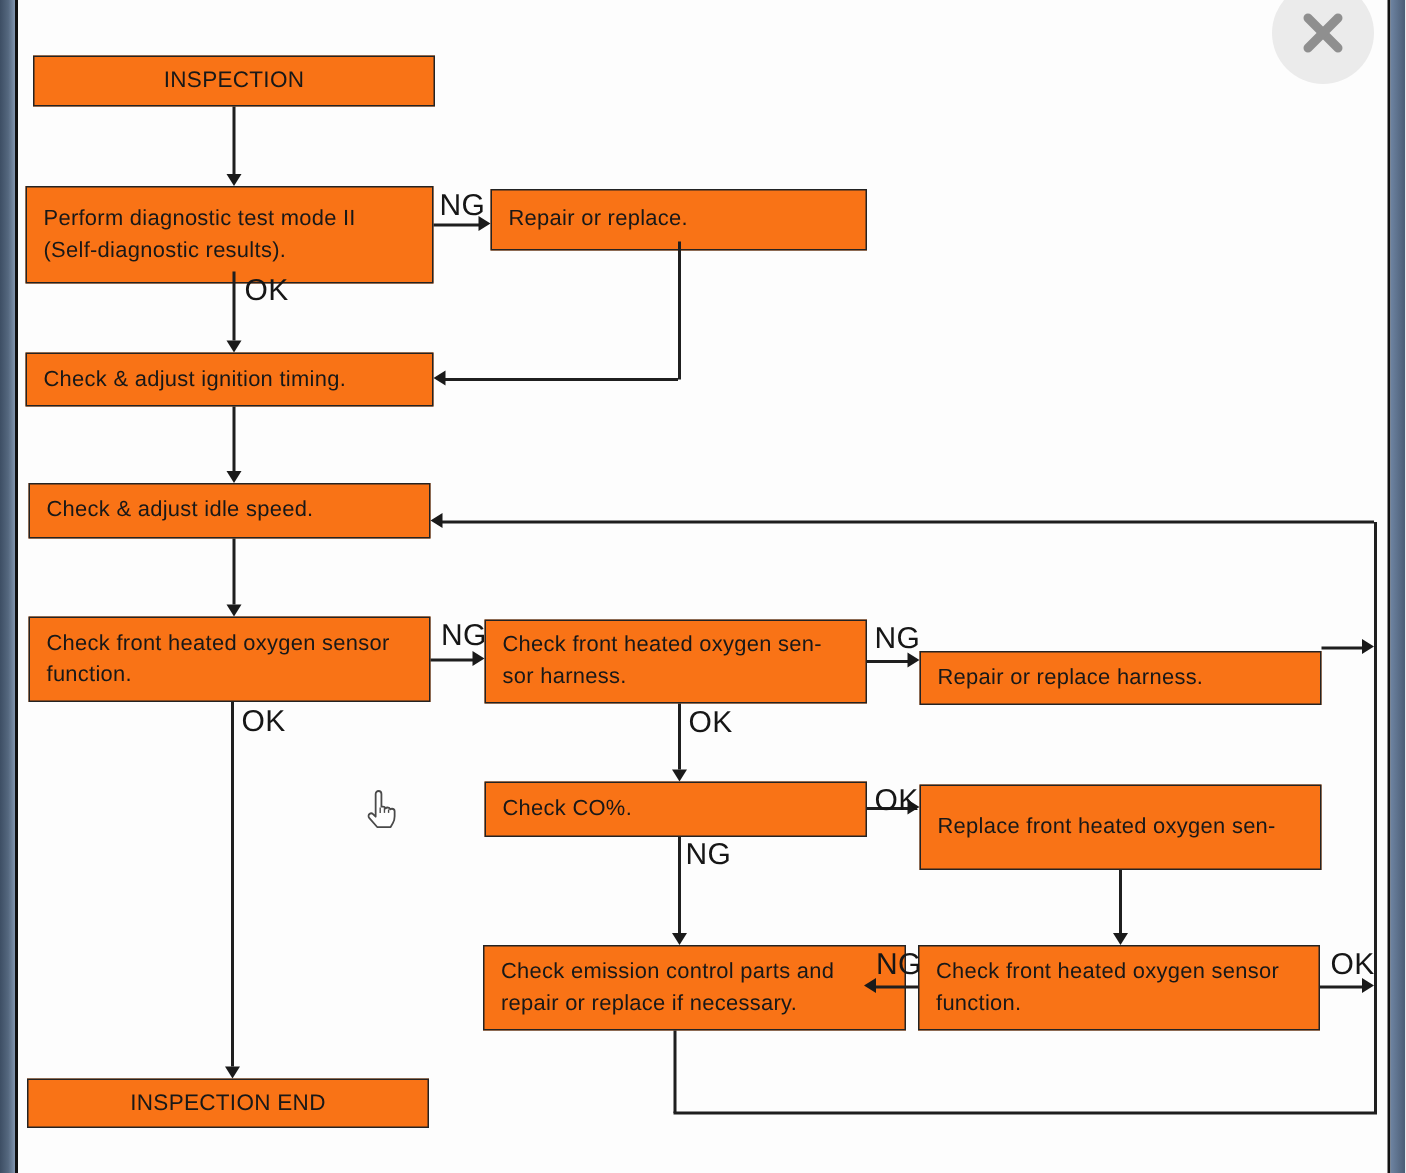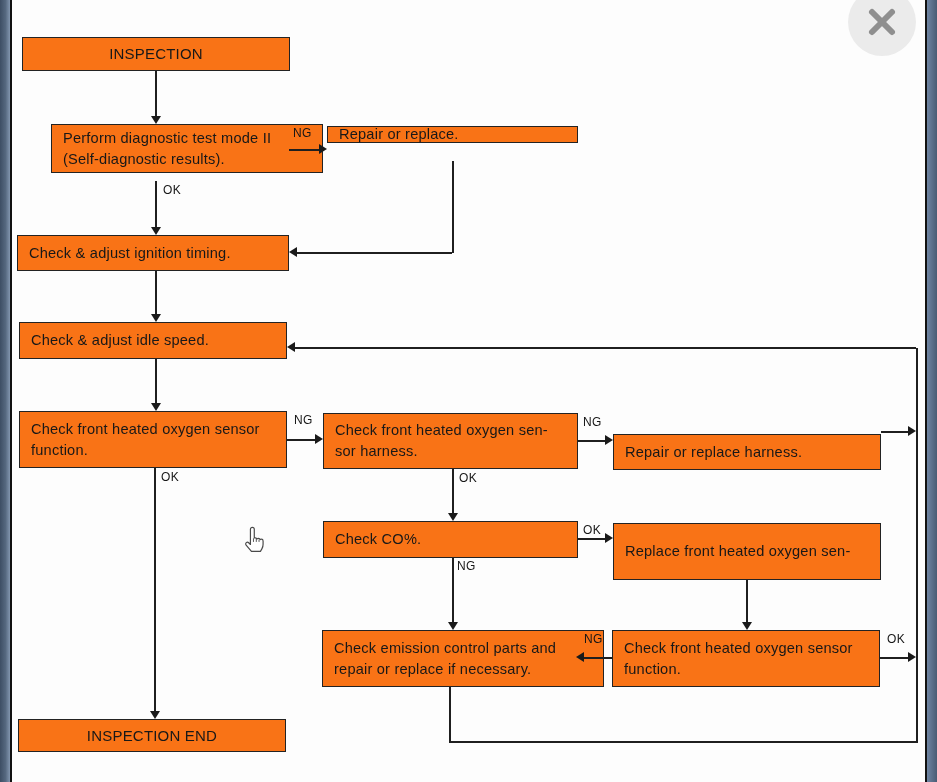--- a/index.html
+++ b/index.html
@@ -29,21 +29,21 @@
   .node span{display:block;}
   
   .vline{position:absolute;width:2px;background:#1f1f1f;}
   .hline{position:absolute;height:2px;background:#1f1f1f;}
   .arrD{position:absolute;width:0;height:0;border-left:5px solid transparent;
     border-right:5px solid transparent;border-top:8px solid #1a1a1a;}
   .arrR{position:absolute;width:0;height:0;border-top:5px solid transparent;
     border-bottom:5px solid transparent;border-left:8px solid #1a1a1a;}
   .arrL{position:absolute;width:0;height:0;border-top:5px solid transparent;
     border-bottom:5px solid transparent;border-right:8px solid #1a1a1a;}
-  .lbl{position:absolute;font-size:12px;letter-spacing:.3px;color:#161616;}
+  .lbl{position:absolute;font-size:20px;letter-spacing:.3px;color:#161616;}
   .cursor{position:absolute;left:242px;top:526px;width:22px;height:30px;}
 </style>
 </head>
 <body>
 
 <div class="screen">
 
   <div class="bar-left"></div>
   <div class="bar-left-line"></div>
   <div class="bar-right-line"></div>
@@ -53,26 +53,26 @@
     <svg width="32" height="32" viewBox="0 0 32 32">
       <line x1="6" y1="6" x2="26" y2="26" stroke="#8f8f8f" stroke-width="6" stroke-linecap="round"></line>
       <line x1="26" y1="6" x2="6" y2="26" stroke="#8f8f8f" stroke-width="6" stroke-linecap="round"></line>
     </svg>
   </button>
 
   <div class="node center" style="left:22px;top:37px;width:268px;height:34px;">
     <span>INSPECTION</span>
   </div>
 
-  <div class="node" style="left:17px;top:124px;width:272px;height:49px;margin-left:34px;">
+  <div class="node" style="left:17px;top:124px;width:272px;height:65px;">
     <span>Perform diagnostic test mode II</span>
     <span>(Self-diagnostic results).</span>
   </div>
 
-  <div class="node" style="left:327px;top:126px;width:251px;height:17px;">
+  <div class="node" style="left:327px;top:126px;width:251px;height:41px;">
     <span>Repair or replace.</span>
   </div>
 
   <div class="node" style="left:17px;top:235px;width:272px;height:36px;">
     <span>Check &amp; adjust ignition timing.</span>
   </div>
 
   <div class="node" style="left:19px;top:322px;width:268px;height:37px;">
     <span>Check &amp; adjust idle speed.</span>
   </div>

